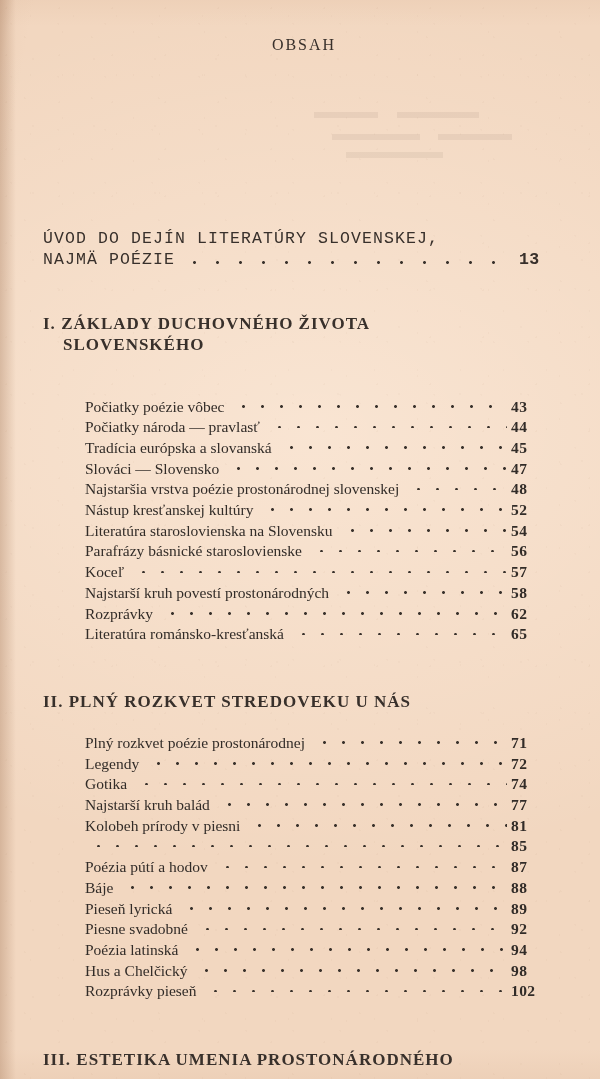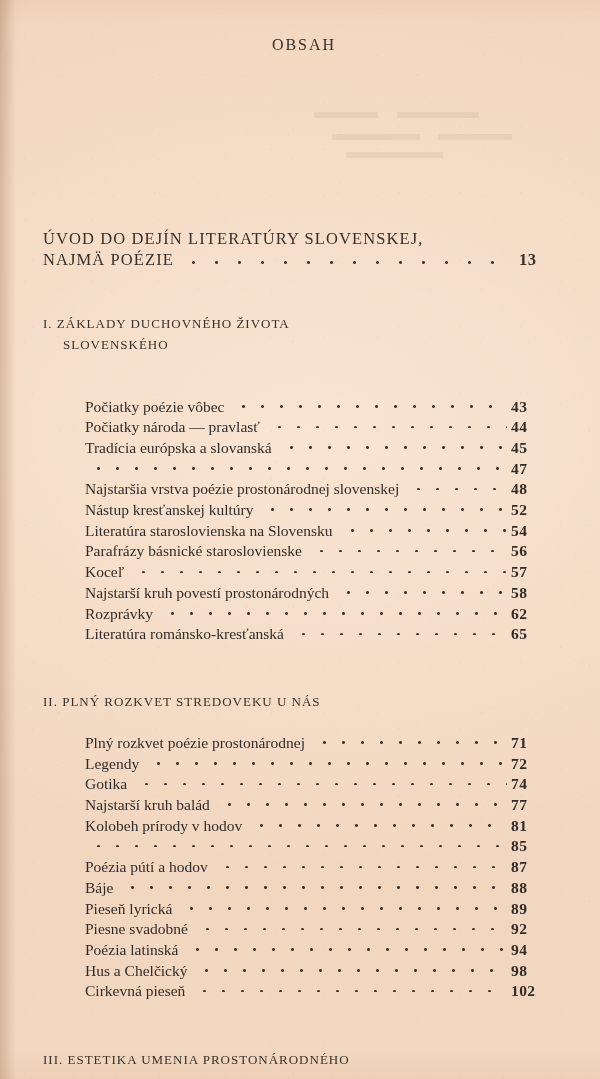--- a/index.html
+++ b/index.html
@@ -93,30 +93,32 @@
     left: 43px;
     width: 514px;
   }
 
   
   .lead-entry {
     font-size: 16.5px;
     letter-spacing: 1.1px;
     color: #38302b;
     line-height: 21px;
+    font-family: Liberation Mono, monospace;
   }
   .lead-entry .l1 { display: block; white-space: nowrap; }
   .lead-entry .l2 { display: flex; align-items: center; white-space: nowrap; }
 
   .sec-head {
-    font-size: 13px;
+    font-size: 17px;
     letter-spacing: 1.0px;
     color: #38302b;
     line-height: 21px;
     white-space: pre-line;
+    font-weight: bold;
   }
   .sec-head .num { }
   .sec-head .cont {
     display: block;
     padding-left: 20px;
   }
 
   .entries {
     margin: 8px;
     padding: 0;
@@ -211,20 +213,21 @@
             <span class="label">Počiatky národa — pravlasť</span>
             <span class="dots"></span>
             <span class="pageno">44</span>
           </li>
         <li class="entry">
             <span class="label">Tradícia európska a slovanská</span>
             <span class="dots"></span>
             <span class="pageno">45</span>
           </li>
         <li class="entry">
+            <span class="label">Slováci — Slovensko</span>
             <span class="dots"></span>
             <span class="pageno">47</span>
           </li>
         <li class="entry">
             <span class="label">Najstaršia vrstva poézie prostonárodnej slovenskej</span>
             <span class="dots"></span>
             <span class="pageno">48</span>
           </li>
         <li class="entry">
             <span class="label">Nástup kresťanskej kultúry</span>
@@ -284,21 +287,21 @@
             <span class="label">Gotika</span>
             <span class="dots"></span>
             <span class="pageno">74</span>
           </li>
         <li class="entry">
             <span class="label">Najstarší kruh balád</span>
             <span class="dots"></span>
             <span class="pageno">77</span>
           </li>
         <li class="entry">
-            <span class="label">Kolobeh prírody v hodov</span>
+            <span class="label">Kolobeh prírody v piesni</span>
             <span class="dots"></span>
             <span class="pageno">81</span>
           </li>
         <li class="entry">
             <span class="dots"></span>
             <span class="pageno">85</span>
           </li>
         <li class="entry">
             <span class="label">Poézia pútí a hodov</span>
             <span class="dots"></span>
@@ -323,21 +326,21 @@
             <span class="label">Poézia latinská</span>
             <span class="dots"></span>
             <span class="pageno">94</span>
           </li>
         <li class="entry">
             <span class="label">Hus a Chelčický</span>
             <span class="dots"></span>
             <span class="pageno">98</span>
           </li>
         <li class="entry">
-            <span class="label">Cirkevná pieseň</span>
+            <span class="label">Rozprávky pieseň</span>
             <span class="dots"></span>
             <span class="pageno">102</span>
           </li>
       </ul>
 
       <div class="block-gap-md"></div>
 
       <div class="sec-head">
         <span class="num">III.</span><span> </span><span>ESTETIKA UMENIA PROSTONÁRODNÉHO</span>
       </div>

